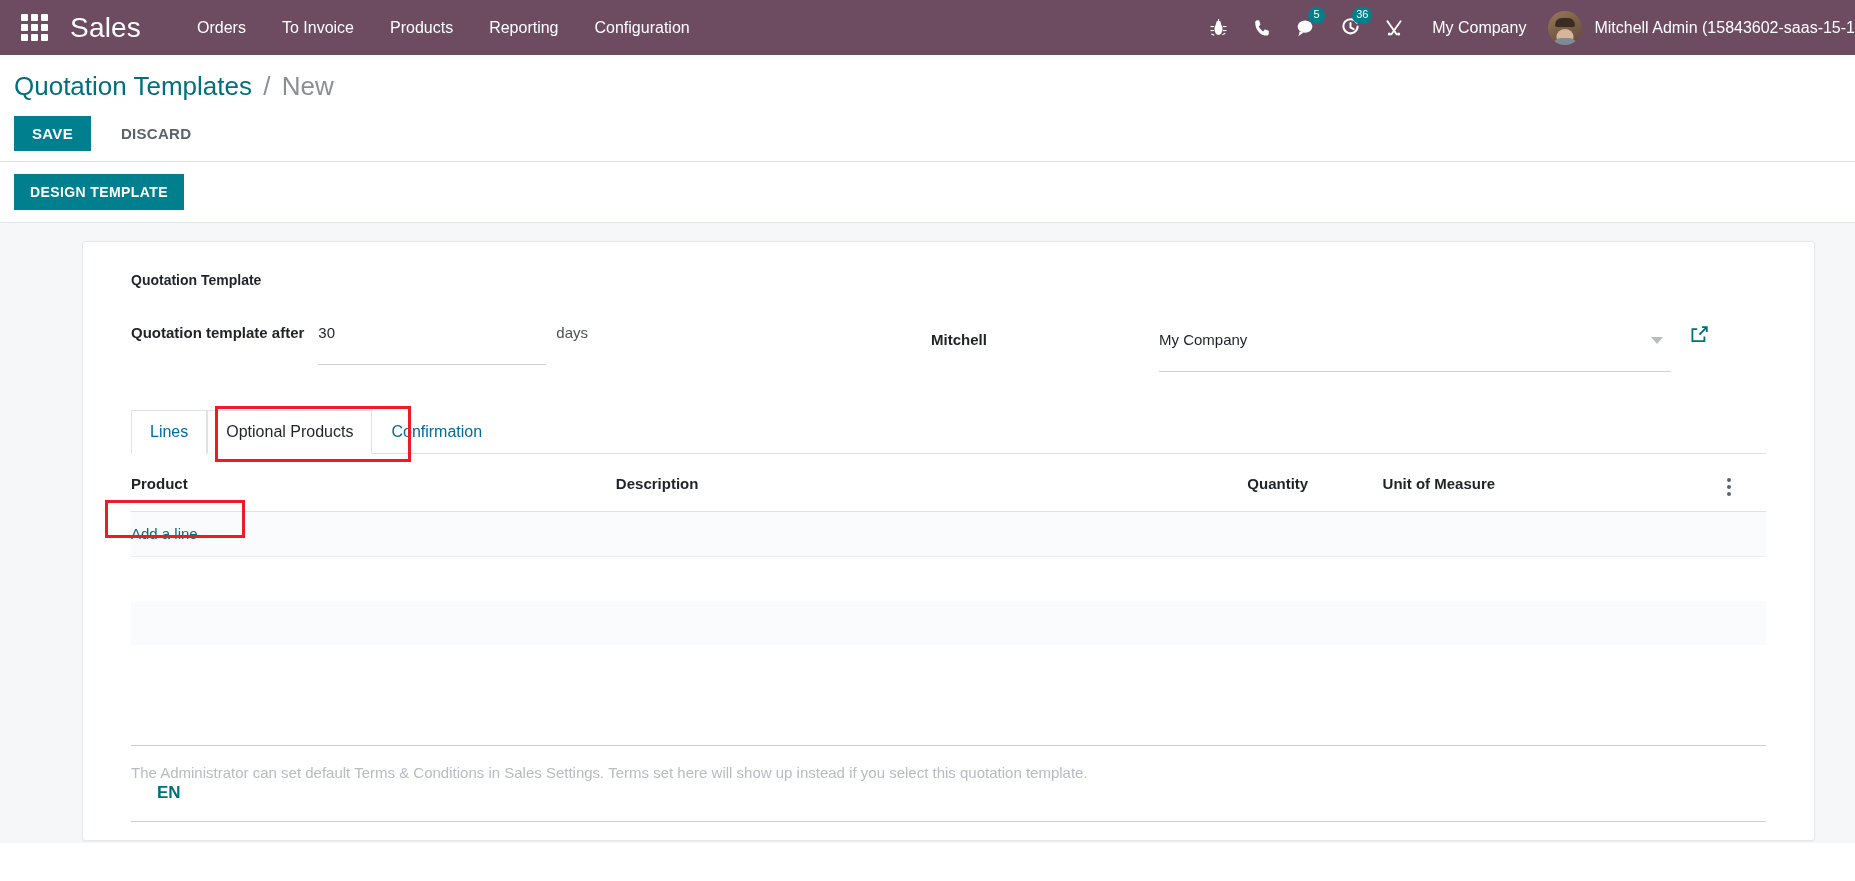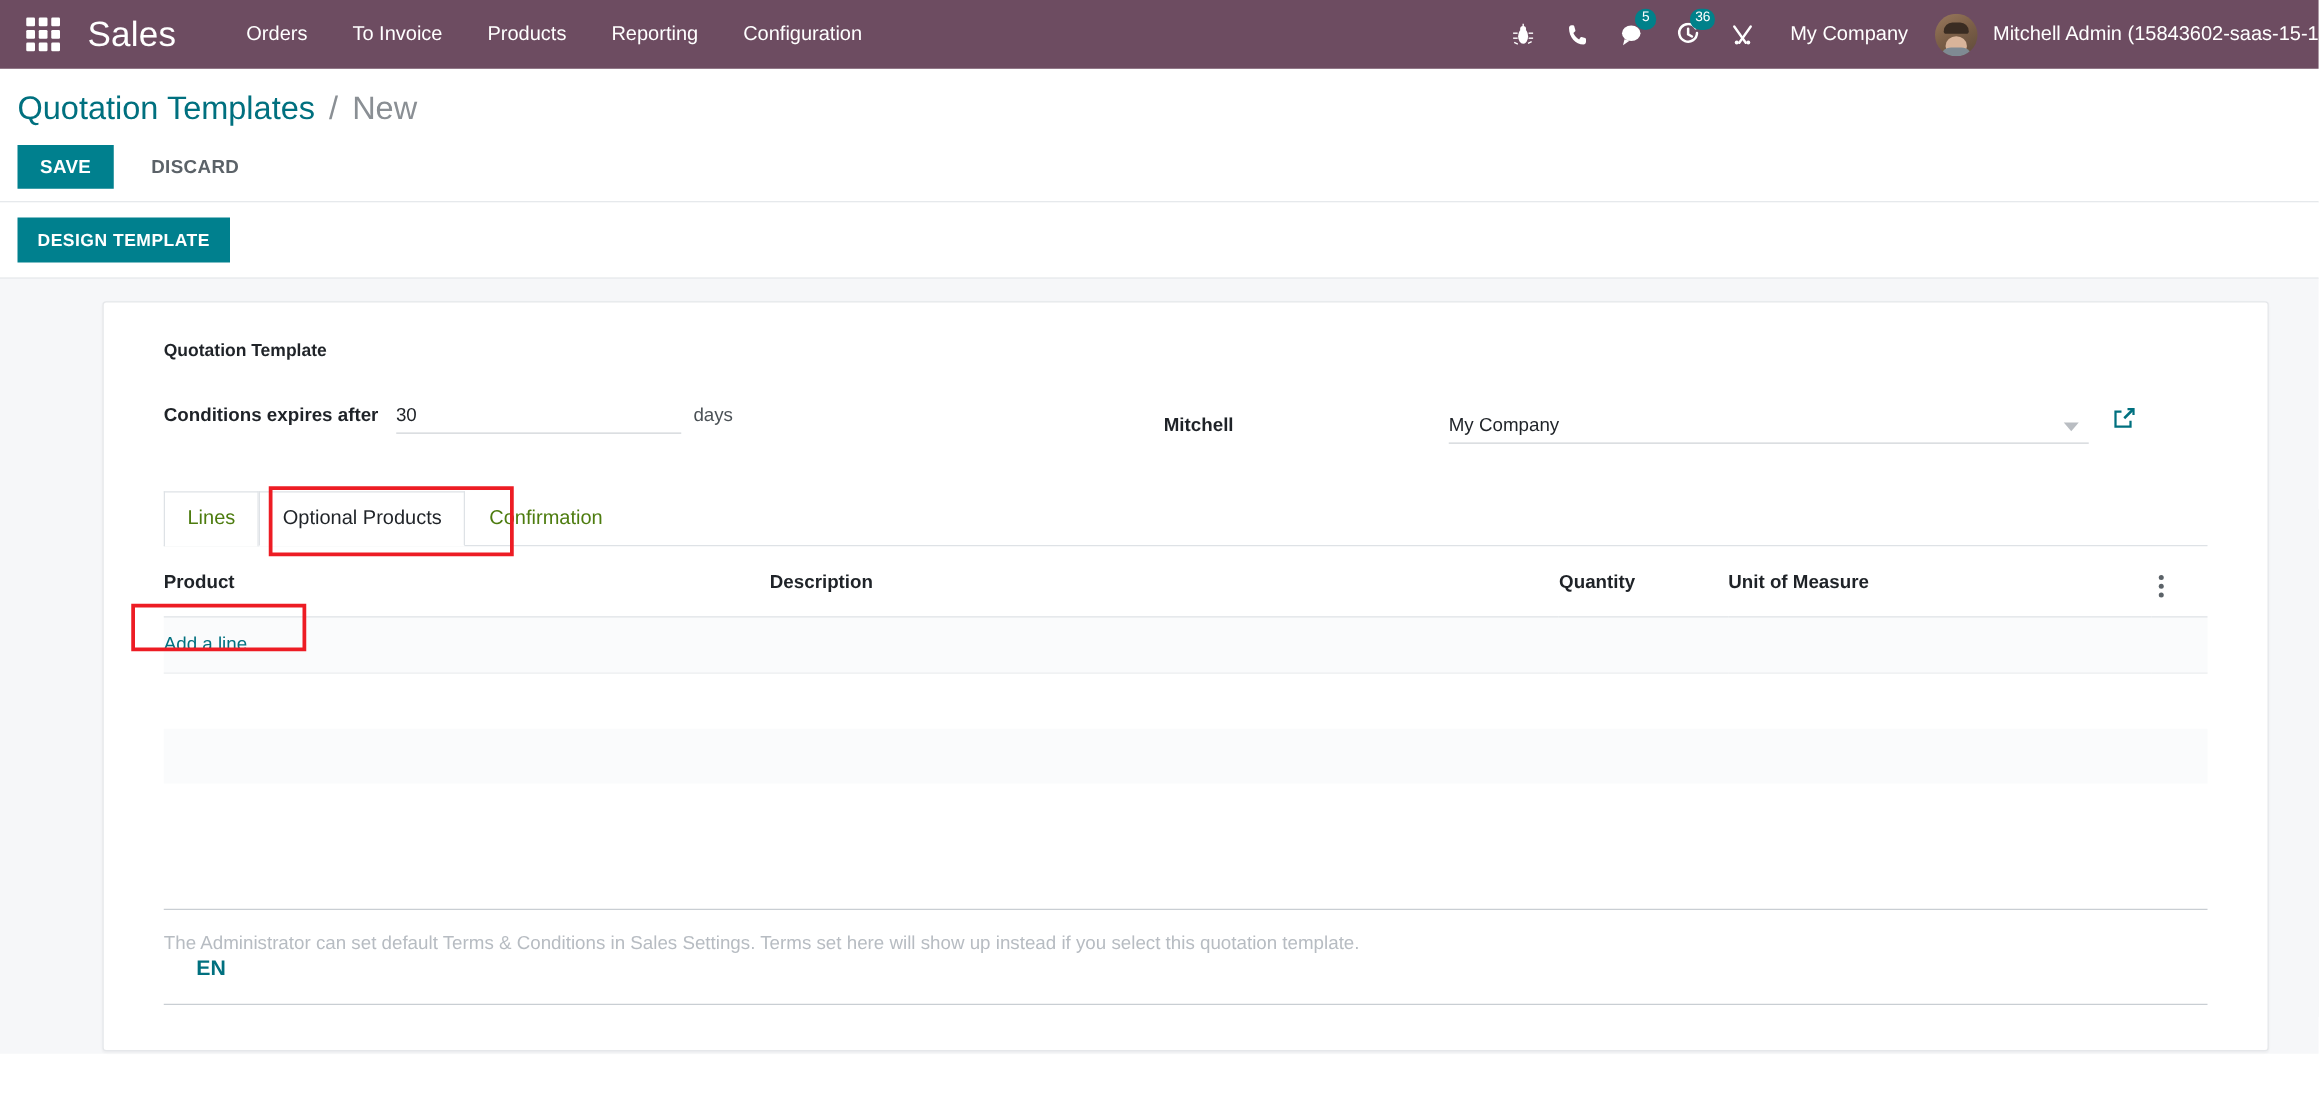--- a/index.html
+++ b/index.html
@@ -240,21 +240,21 @@
     white-space: nowrap;
   }
   .inp-underline {
     border: none;
     border-bottom: 1px solid #cfd3d7;
     outline: none;
     font-size: 15px;
     color: #1f2328;
     background: transparent;
     font-family: "Liberation Sans", sans-serif;
-    padding: 0 0 5px 0;
+    padding: 0 0 23px 0;
   }
   .inp-days { width: 228px; margin-left: 14px; }
   .unit-days { font-size: 15px; color: #4c5257; margin-left: 10px; }
   .lbl-company { width: 228px; }
   .company-wrap { position: relative; display: flex; align-items: baseline; }
   .inp-company { width: 512px; }
   .caret-down {
     position: absolute;
     right: 8px; top: 6px;
     width: 0; height: 0;
@@ -267,21 +267,21 @@
 
   
   .notebook { margin-top: 38px; }
   .tab-strip {
     display: flex;
     border-bottom: 1px solid #dee2e6;
     position: relative;
   }
   .tab {
     font-size: 16px;
-    color: #4d7c0f;
+    color: #0369a1;
     padding: 12px 18px;
     border: 1px solid transparent;
     border-bottom: none;
     cursor: pointer;
     background: transparent;
     margin-bottom: -1px;
     white-space: nowrap;
     font-family: "Liberation Sans", sans-serif;
     position: relative;
   }
@@ -472,21 +472,21 @@
 
 <div class="sheet-bg">
   <div class="sheet">
 
     <div>
       <div class="field-label-sm">Quotation Template</div>
     </div>
 
     <div class="form-grid">
       <div class="col-left">
-        <span class="lbl">Conditions expires after</span>
+        <span class="lbl">Quotation template after</span>
         <input class="inp-underline inp-days" value="30" style="">
         <span class="unit-days">days</span>
       </div>
       <div class="col-right">
         <span class="lbl lbl-company">Mitchell</span>
         <span class="company-wrap">
           <input class="inp-underline inp-company" value="My Company" style="">
           <span class="caret-down"></span>
         </span>
         <span class="ext-link">

